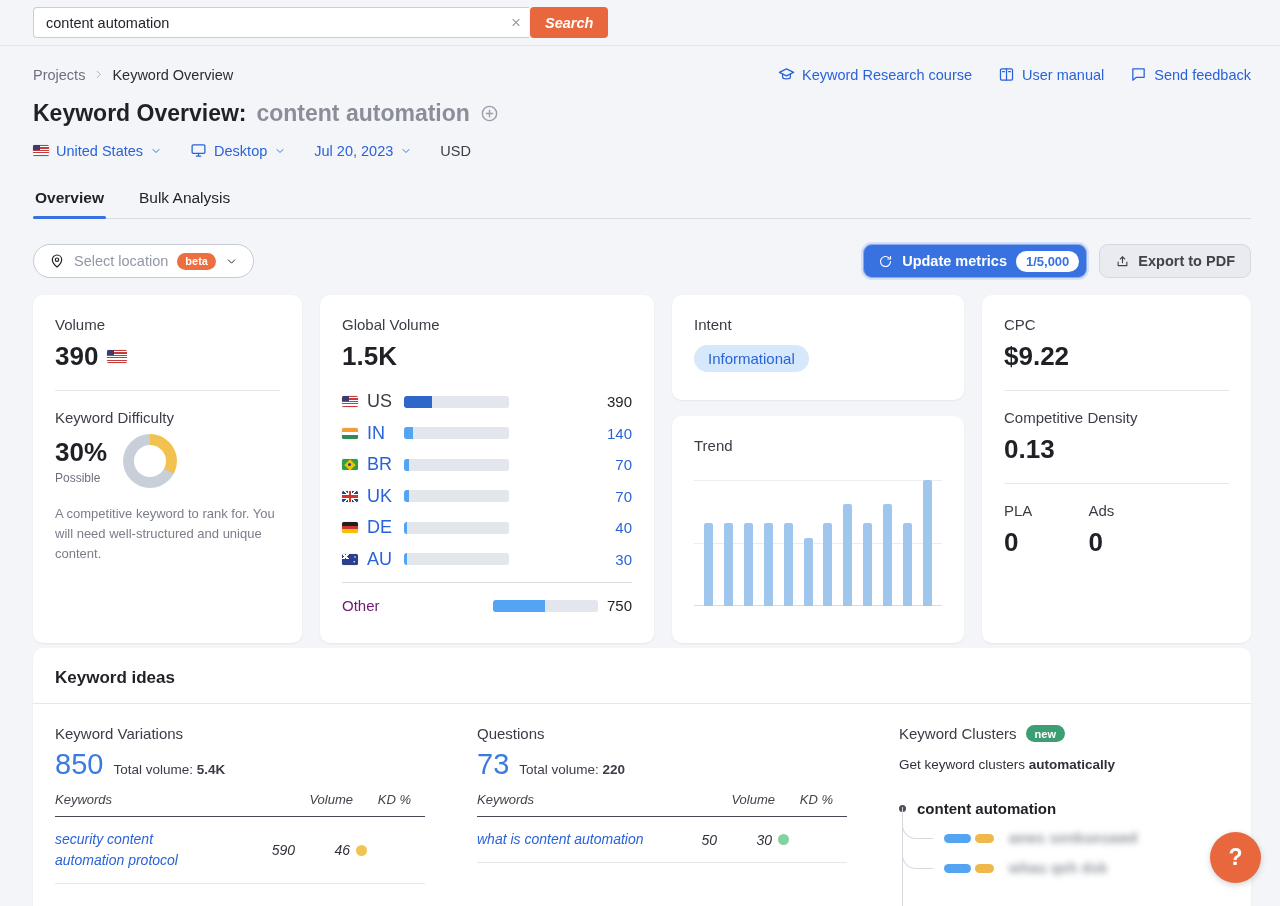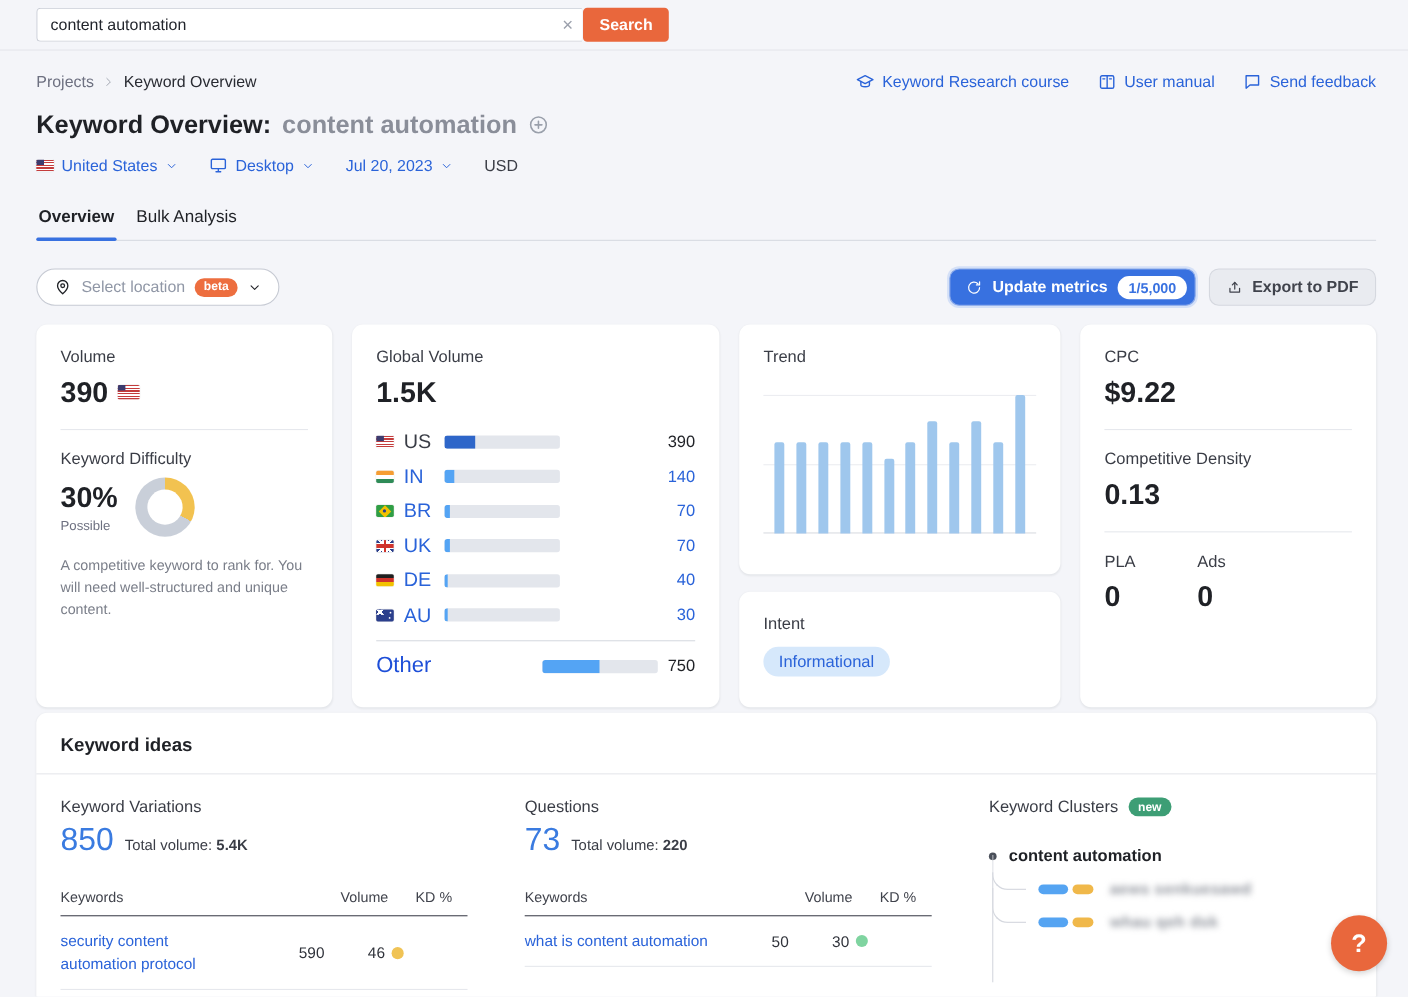--- a/index.html
+++ b/index.html
@@ -4,21 +4,21 @@
 <style>
   * { margin:0; padding:0; box-sizing:border-box; }
   html,body { width:1280px; height:906px; overflow:hidden; }
   body { font-family:"Liberation Sans", sans-serif; background:#f4f5f9; color:#22252c; }
 
   
   .topbar { display:flex; align-items:center; padding:7px 33px; border-bottom:1px solid #e4e6eb; height:46px; }
   .search-wrap { display:flex; align-items:center; }
   .search-input { width:496px; height:31px; border:1px solid #c9cdd6; border-right:none; border-radius:4px 0 0 4px; background:#fff; font-size:14.5px; padding:0 30px 0 12px; color:#22252c; outline:none; font-family:"Liberation Sans",sans-serif; }
   .search-clear { margin-left:-26px; width:26px; text-align:center; font-size:17px; color:#9ba0ac; cursor:pointer; z-index:2; }
-  .search-btn { height:31px; padding:0 15px; background:#e9673c; color:#fff; border:none; border-radius:4px; font-size:14.5px; font-weight:700; cursor:pointer; margin-left:1px; font-family:"Liberation Sans",sans-serif; }
+  .search-btn { height:31px; padding:0 15px; background:#e9673c; color:#fff; border:none; border-radius:4px; font-size:14.5px; font-weight:700; cursor:pointer; margin-left:1px; font-family:"Liberation Sans",sans-serif;font-style:italic; }
 
   .content { padding:0 29px 0 33px; }
 
   
   .crumb-row { margin-top:20px; display:flex; justify-content:space-between; align-items:center; }
   .crumbs { display:flex; align-items:center; gap:8px; font-size:14.5px; }
   .crumb-link { color:#6d7080; cursor:pointer; }
   .crumb-cur { color:#2a2c33; }
   .hlinks { display:flex; align-items:center; gap:26px; }
   .hlink { display:flex; align-items:center; gap:7px; color:#2a63d9; font-size:14.5px; cursor:pointer; }
@@ -53,21 +53,21 @@
       linear-gradient(135deg, transparent 45%, #fff 45% 55%, transparent 55%),
       #2b3f8c; }
   .flag-de { background:linear-gradient(180deg,#1f1f1f 0 34%,#d0342c 34% 66%,#f2c200 66%); }
   .flag-au { background:#2b3f8c; }
   .flag-au::before { content:''; position:absolute; left:0; top:0; width:7px; height:5px;
       background:linear-gradient(45deg, transparent 40%, #fff 40% 60%, transparent 60%),linear-gradient(135deg, transparent 40%, #fff 40% 60%, transparent 60%),#2b3f8c; }
   .flag-au::after { content:''; position:absolute; right:2px; top:2px; width:2px; height:2px; background:#fff; border-radius:50%; box-shadow:-1px 6px 0 0 #fff, 9px 4px 0 0 #fff; transform:scale(.8); }
   .flag-lg { width:20px; height:13px; }
 
   
-  .tabs { margin-top:24px; display:flex; gap:16px; border-bottom:1px solid #d8dbe2; }
+  .tabs { margin-top:24px; display:flex; gap:31px; border-bottom:1px solid #d8dbe2; }
   .tab { font-size:15.5px; padding:6px 2px 11px; color:#1f2126; cursor:pointer; position:relative; }
   .tab.active { font-weight:700; }
   .tab.active::after { content:''; position:absolute; left:0; right:0; bottom:-1px; height:3px; background:#3871e0; border-radius:2px; }
 
   
   .toolbar { margin-top:25px; display:flex; justify-content:space-between; align-items:center; }
   .loc-select { display:flex; align-items:center; gap:9px; background:#fff; border:1px solid #c6cad3; border-radius:17px; height:34px; padding:0 15px; cursor:pointer; }
   .loc-select svg { stroke:#1f2126; }
   .loc-ph { color:#9097a6; font-size:14.5px; }
   .beta-pill { background:#ed6e3f; color:#fff; font-size:11px; font-weight:700; border-radius:9px; padding:2.5px 8px; }
@@ -100,21 +100,21 @@
   .gv-code.link { color:#2a63d9; cursor:pointer; }
   .gv-code.dark { color:#3a3d46; }
   .gv-track { width:105px; height:12px; background:#e3e6ec; border-radius:2.5px; overflow:hidden; }
   .gv-fill { height:100%; border-radius:2.5px 0 0 2.5px; }
   .gv-fill.dark { background:#2e66c9; }
   .gv-fill.light { background:#54a4f4; }
   .gv-val { margin-left:auto; font-size:15px; }
   .gv-val.link { color:#2a63d9; cursor:pointer; }
   .gv-val.dark { color:#1f2126; }
   .gv-divider { border:none; border-top:1px solid #d8dbe2; margin:7px 0; }
-  .gv-other-label { width:142px; font-size:20px; color:#1d4ed8; }
+  .gv-other-label { width:142px; font-size:15px; color:#701a75; }
 
   .col3 { display:flex; flex-direction:column; gap:16px; }
   .card-intent { flex:none; height:105px; }
   .intent-pill { display:inline-block; margin-top:12px; background:#d6e8fb; color:#2a63d9; font-size:15px; border-radius:14px; padding:5px 14px; }
   .card-trend { flex:1; }
   .trend-chart { position:relative; margin-top:26px; height:126px; width:248px; }
   .gridline { position:absolute; left:0; right:0; height:1px; background:#ecedf1; }
   .gridline.base { background:#d9dce2; }
   .trend-bars { position:absolute; inset:0; display:flex; justify-content:space-between; align-items:flex-end; padding:0 10px; }
   .tbar { width:9px; background:#9fc7ed; border-radius:2px 2px 0 0; }
@@ -125,21 +125,21 @@
   
   .ideas-panel { margin-top:23px; background:#fff; border-radius:10px 10px 0 0; box-shadow:0 1px 2px rgba(33,36,48,0.07); min-height:280px; }
   .ideas-header { font-size:17px; font-weight:700; color:#1f2126; padding:20px 22px 15px; border-bottom:1px solid #e5e7ec; }
   .ideas-body { display:grid; grid-template-columns:422px 422px 1fr; }
   .ideas-col { padding:21px 30px 0 22px; }
   .sub-label { font-size:15px; color:#3a3d46; }
   .count-row { display:flex; align-items:baseline; gap:10px; margin-top:6px; }
   .big-blue { font-size:29px; font-weight:500; color:#3a7be0; cursor:pointer; }
   .total-txt { font-size:13.5px; color:#3a3d46; }
   .total-txt b { font-weight:700; }
-  .kw-table { margin-top:27px; }
+  .kw-table { margin-top:11px;font-style:italic; }
   .kw-thead { display:flex; font-size:13px; color:#40434c; padding-bottom:9px; border-bottom:1px solid #454853; }
   .th-kw { flex:1; }
   .th-vol { width:72px; text-align:right; }
   .th-kd { width:72px; text-align:right; padding-right:14px; }
   .kw-row { display:flex; align-items:center; padding:12px 0; border-bottom:1px solid #e6e8ed; }
   .kw-link { flex:1; color:#2a63d9; font-size:14px; line-height:1.5; max-width:168px; cursor:pointer; }
   .kw-vol { width:72px; text-align:right; font-size:14px; color:#2f323a; }
   .kw-kd { width:72px; text-align:right; font-size:14px; color:#2f323a; display:flex; justify-content:flex-end; align-items:center; gap:6px; }
   .kd-dot { width:11px; height:11px; border-radius:50%; }
 
@@ -364,20 +364,24 @@
           <span class="gv-other-label">Other</span>
           <span class="gv-track">
               <span class="gv-fill light" style="display: block; width: 50%;"></span>
             </span>
           <span class="gv-val dark">750</span>
         </div>
       </div>
     </div>
 
     <div class="col3">
+      <div class="card card-intent">
+        <div class="card-label">Intent</div>
+        <span class="intent-pill">Informational</span>
+      </div>
       <div class="card card-trend">
         <div class="card-label">Trend</div>
         <div class="trend-chart">
           <span class="gridline" style="top:0"></span>
           <span class="gridline" style="top:50%"></span>
           <span class="gridline base" style="bottom:0"></span>
           <div class="trend-bars">
             <span class="tbar" style="height: 66%;"></span>
             <span class="tbar" style="height: 66%;"></span>
             <span class="tbar" style="height: 66%;"></span>
@@ -385,24 +389,20 @@
             <span class="tbar" style="height: 66%;"></span>
             <span class="tbar" style="height: 54%;"></span>
             <span class="tbar" style="height: 66%;"></span>
             <span class="tbar" style="height: 81%;"></span>
             <span class="tbar" style="height: 66%;"></span>
             <span class="tbar" style="height: 81%;"></span>
             <span class="tbar" style="height: 66%;"></span>
             <span class="tbar" style="height: 100%;"></span>
           </div>
         </div>
-      </div>
-      <div class="card card-intent">
-        <div class="card-label">Intent</div>
-        <span class="intent-pill">Informational</span>
       </div>
     </div>
 
     <div class="card">
       <div class="card-label">CPC</div>
       <div class="big-num">$9.22</div>
       <hr class="divider">
       <div class="card-label">Competitive Density</div>
       <div class="big-num">0.13</div>
       <hr class="divider">
@@ -467,20 +467,21 @@
             </span>
           </div>
         </div>
       </div>
 
       <div class="ideas-col clusters-col">
         <div class="clus-label-row">
           <span class="sub-label">Keyword Clusters</span>
           <span class="new-pill">new</span>
         </div>
+        <div class="clus-sub"><span>Get keyword clusters </span><b>automatically</b></div>
         <div class="cluster-tree">
           <div class="root-row">
             <span class="root-dot"></span>
             <span class="root-label">content automation</span>
           </div>
           <div class="children">
             <div class="child-row">
               <span class="pill-group">
                   <span class="pill-b"></span>
                   <span class="pill-y"></span>

